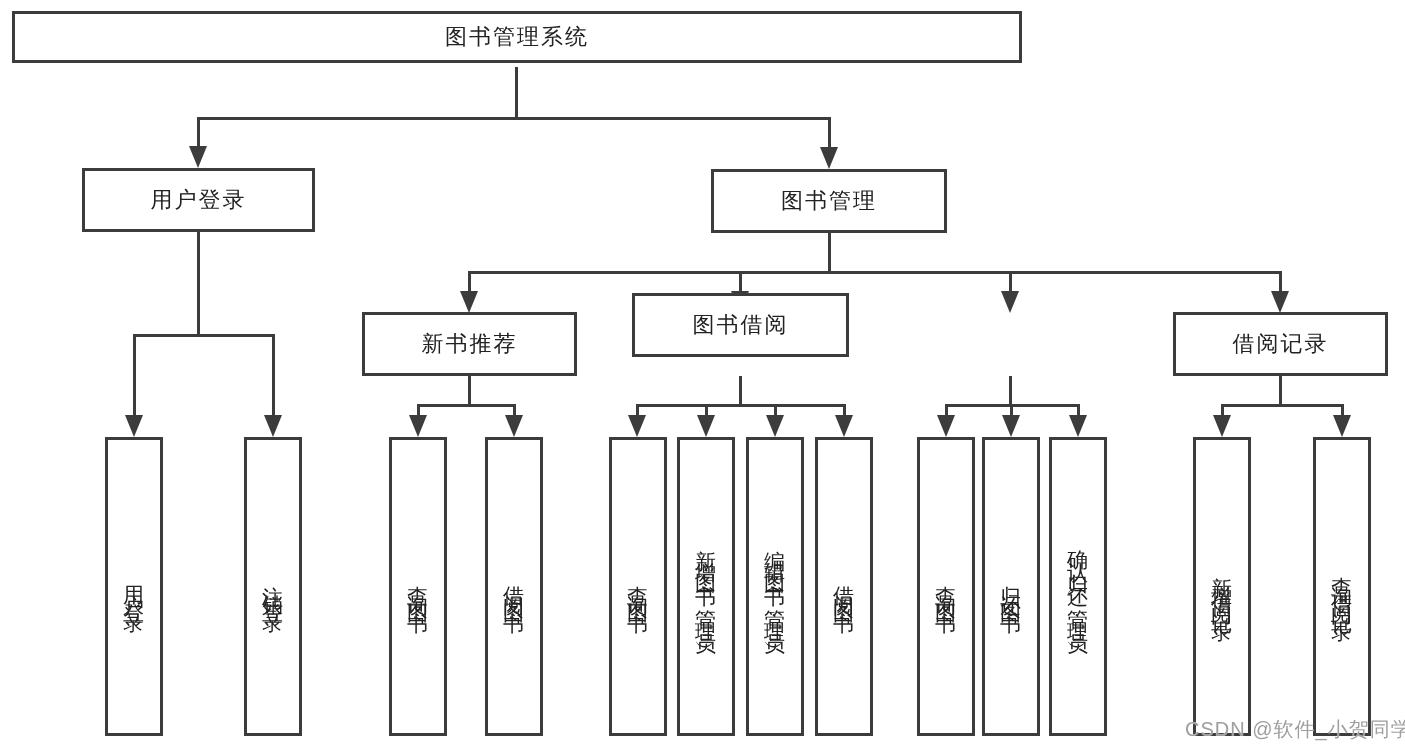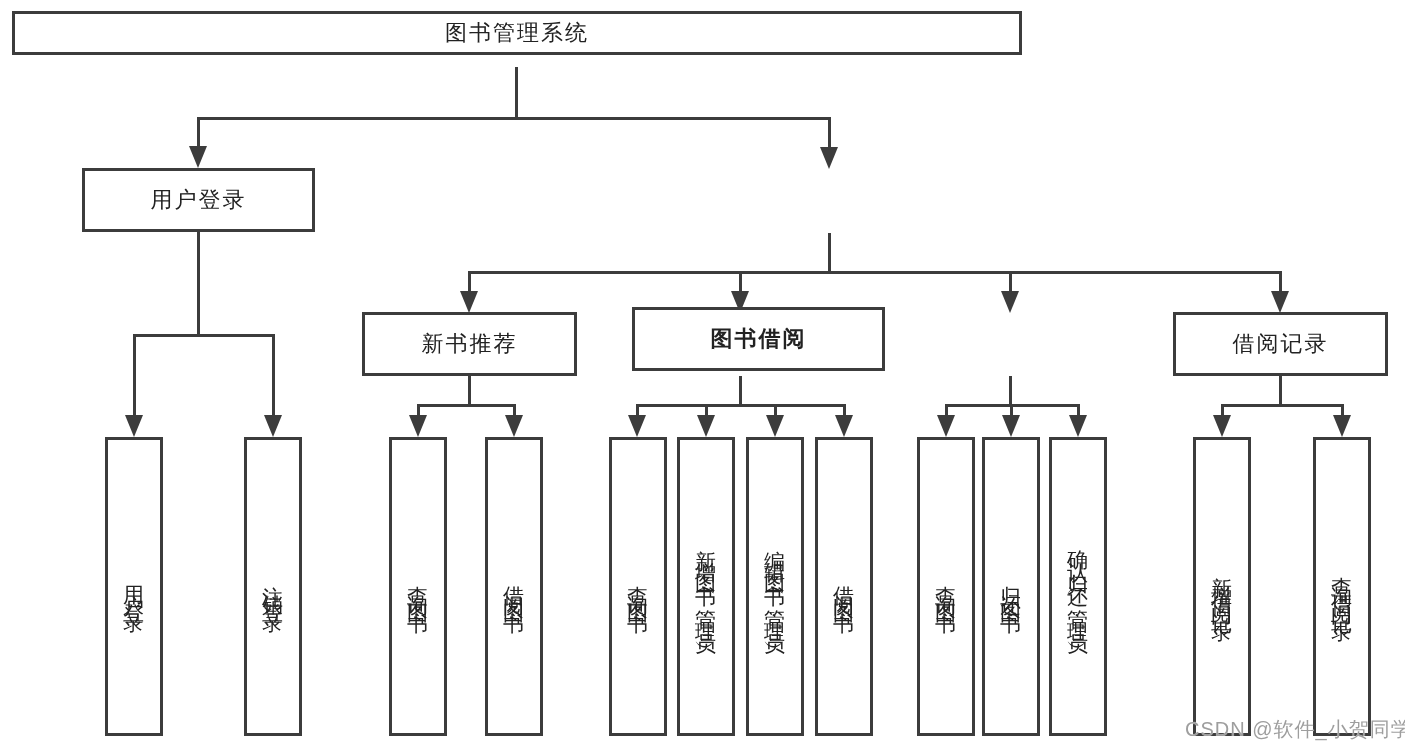--- a/index.html
+++ b/index.html
@@ -52,33 +52,36 @@
     text-shadow:0 0 1px #ffffff;
     white-space:nowrap;
     z-index:9;
   }
 </style>
 </head>
 <body>
 
 <div id="canvas">
 
-  <div class="box h" style="left:12px;top:11px;width:1010px;height:44px;">
+  <div class="box h" style="left:12px;top:11px;width:1010px;height:52px;">
     <span>图书管理系统</span>
   </div>
 
   <div class="vl" style="left:515px;top:67px;height:52px;"></div>
   <div class="hl" style="left:197px;top:117px;width:634px;"></div>
   <div class="vl" style="left:197px;top:117px;height:31px;"></div>
   <div class="ah" style="left:189px;top:146px;"></div>
   <div class="vl" style="left:828px;top:117px;height:31px;"></div>
   <div class="ah" style="left:820px;top:147px;"></div>
 
   <div class="box h" style="left:82px;top:168px;width:233px;height:64px;">
     <span>用户登录</span>
+  </div>
+  <div class="box h" style="left:711px;top:169px;width:236px;height:64px;">
+    <span>图书管理</span>
   </div>
 
   <div class="vl" style="left:197px;top:232px;height:104px;"></div>
   <div class="hl" style="left:133px;top:334px;width:141px;"></div>
   <div class="vl" style="left:133px;top:334px;height:83px;"></div>
   <div class="ah" style="left:125px;top:415px;"></div>
   <div class="vl" style="left:272px;top:334px;height:83px;"></div>
   <div class="ah" style="left:264px;top:415px;"></div>
 
   <div class="vl" style="left:828px;top:233px;height:40px;"></div>
@@ -88,21 +91,21 @@
   <div class="vl" style="left:739px;top:271px;height:21px;"></div>
   <div class="ah" style="left:731px;top:291px;"></div>
   <div class="vl" style="left:1009px;top:271px;height:21px;"></div>
   <div class="ah" style="left:1001px;top:291px;"></div>
   <div class="vl" style="left:1279px;top:271px;height:21px;"></div>
   <div class="ah" style="left:1271px;top:291px;"></div>
 
   <div class="box h" style="left:362px;top:312px;width:215px;height:64px;">
     <span>新书推荐</span>
   </div>
-  <div class="box h" style="left:632px;top:307px;width:253px;height:64px;font-weight:bold;">
+  <div class="box h" style="left:632px;top:293px;width:217px;height:64px;">
     <span>图书借阅</span>
   </div>
   <div class="box h" style="left:1173px;top:312px;width:215px;height:64px;">
     <span>借阅记录</span>
   </div>
 
   <div class="vl" style="left:468px;top:376px;height:30px;"></div>
   <div class="hl" style="left:417px;top:404px;width:99px;"></div>
   <div class="vl" style="left:417px;top:404px;height:13px;"></div>
   <div class="ah" style="left:409px;top:415px;"></div>

